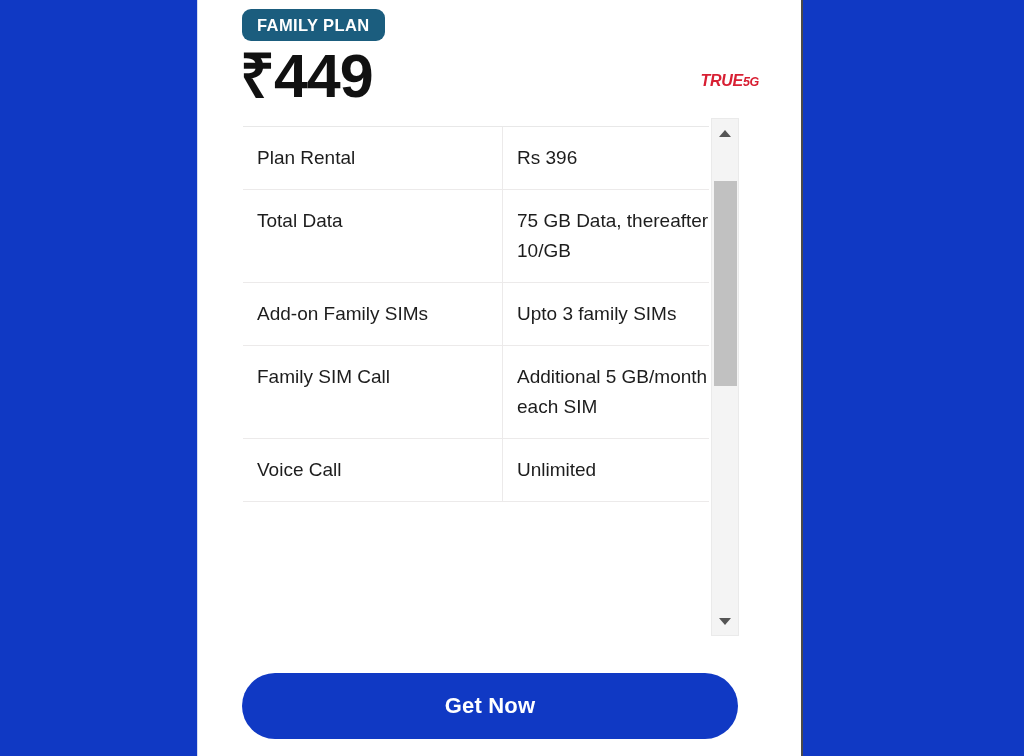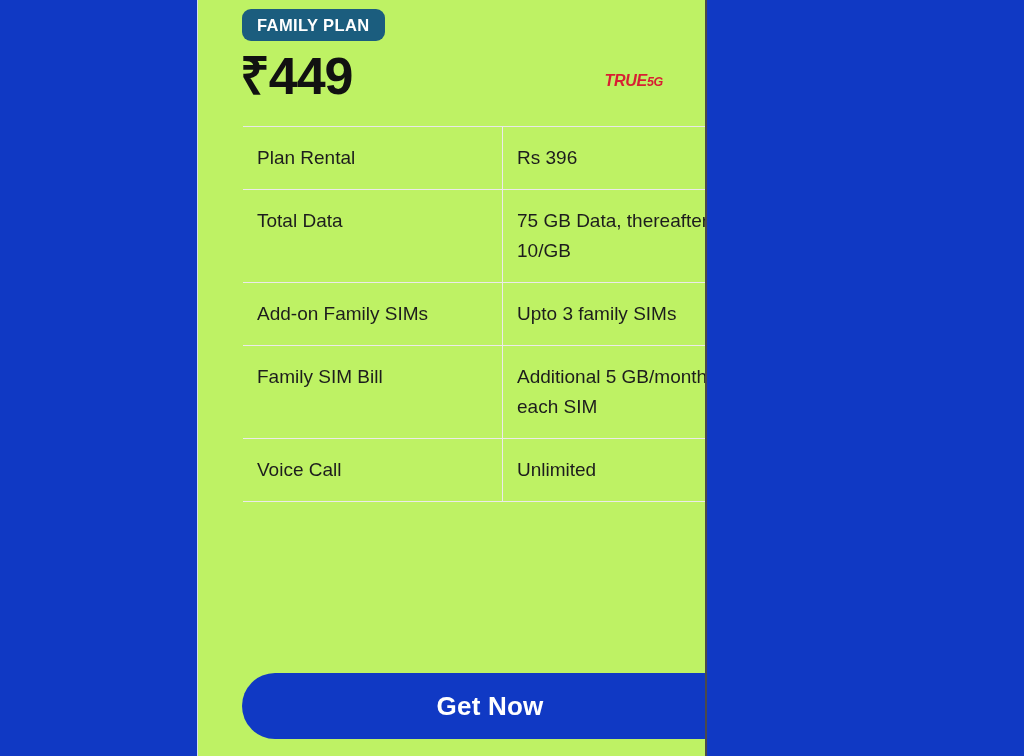--- a/index.html
+++ b/index.html
@@ -14,23 +14,23 @@
     font-family: "Liberation Sans", sans-serif;
     overflow: hidden;
     position: relative;
   }
 
   
   #plan-card {
     position: absolute;
     left: 197px;
     top: 0;
-    width: 510px;
+    width: 606px;
     height: 756px;
-    background: #bef264;
+    background: #ffffff;
     border-left: 1px solid #d5dcf2;
     border-right: 2px solid #4a4a4a;
     box-sizing: border-box;
     overflow: hidden;
   }
 
   
   #card-header {
     position: absolute;
     left: 0;
@@ -54,21 +54,21 @@
     font-size: 16.5px;
     font-weight: bold;
     letter-spacing: 0.4px;
     white-space: nowrap;
   }
 
   #plan-price {
     position: absolute;
     left: 42px;
     top: 48px;
-    font-size: 52px;
+    font-size: 61px;
     font-weight: bold;
     color: #111111;
     letter-spacing: -1px;
     line-height: 56px;
     white-space: nowrap;
   }
 
   #true5g-logo {
     position: absolute;
     right: 42px;
@@ -171,21 +171,21 @@
     position: absolute;
     left: 44px;
     top: 673px;
     width: 496px;
     height: 66px;
     background: #1039c4;
     border: none;
     border-radius: 33px;
     color: #ffffff;
     font-family: "Liberation Sans", sans-serif;
-    font-size: 26px;
+    font-size: 22px;
     font-weight: bold;
     cursor: pointer;
     letter-spacing: 0.2px;
   }
 </style>
 </head>
 <body>
 
 <div id="plan-card">
 
@@ -212,21 +212,21 @@
             </tr>
             <tr>
               <td class="label-cell">Total Data</td>
               <td class="value-cell">75 GB Data, thereafter Rs 10/GB</td>
             </tr>
             <tr>
               <td class="label-cell">Add-on Family SIMs</td>
               <td class="value-cell">Upto 3 family SIMs</td>
             </tr>
             <tr>
-              <td class="label-cell">Family SIM Bill</td>
+              <td class="label-cell">Family SIM Call</td>
               <td class="value-cell">Additional 5 GB/month with each SIM</td>
             </tr>
             <tr>
               <td class="label-cell">Voice Call</td>
               <td class="value-cell">Unlimited</td>
             </tr>
           </tbody>
       </table>
     </div>
 

